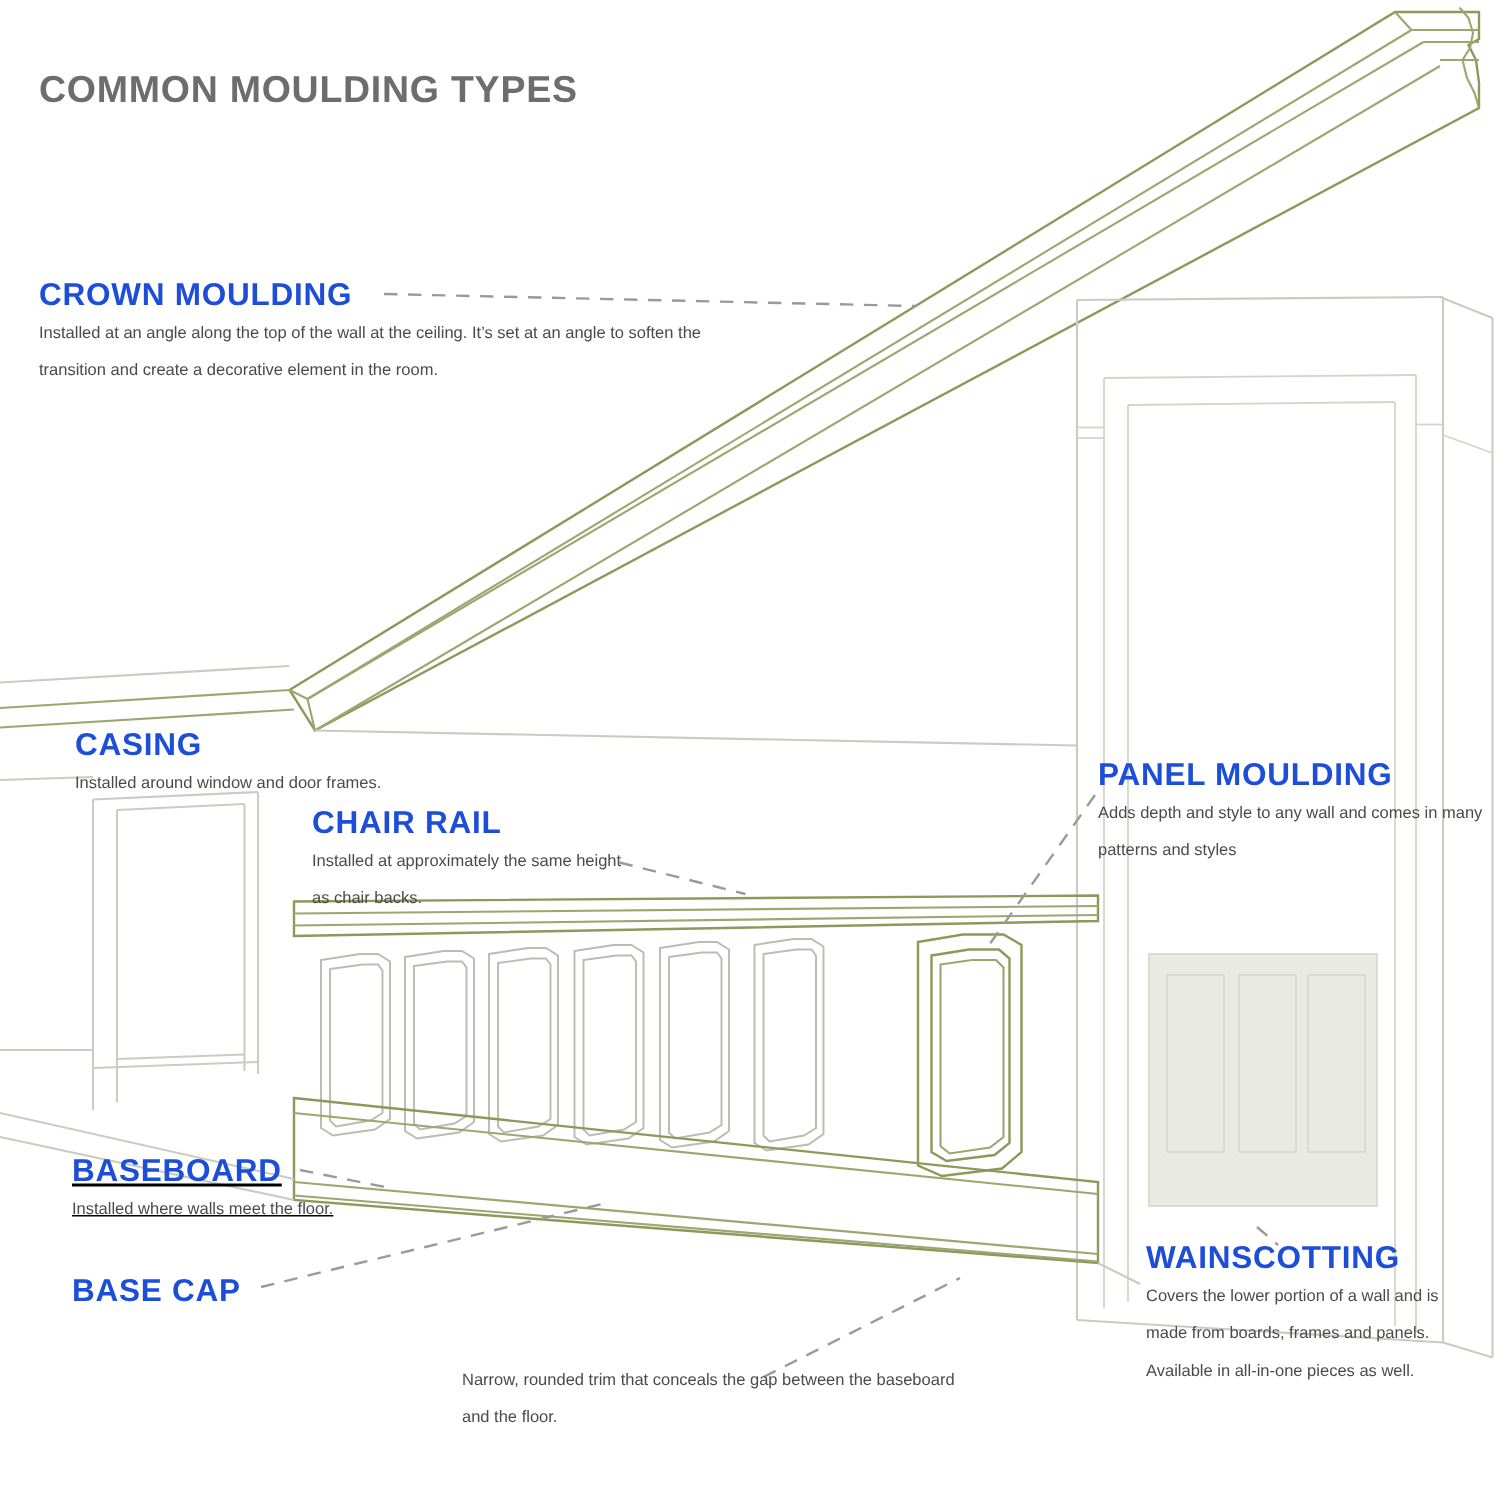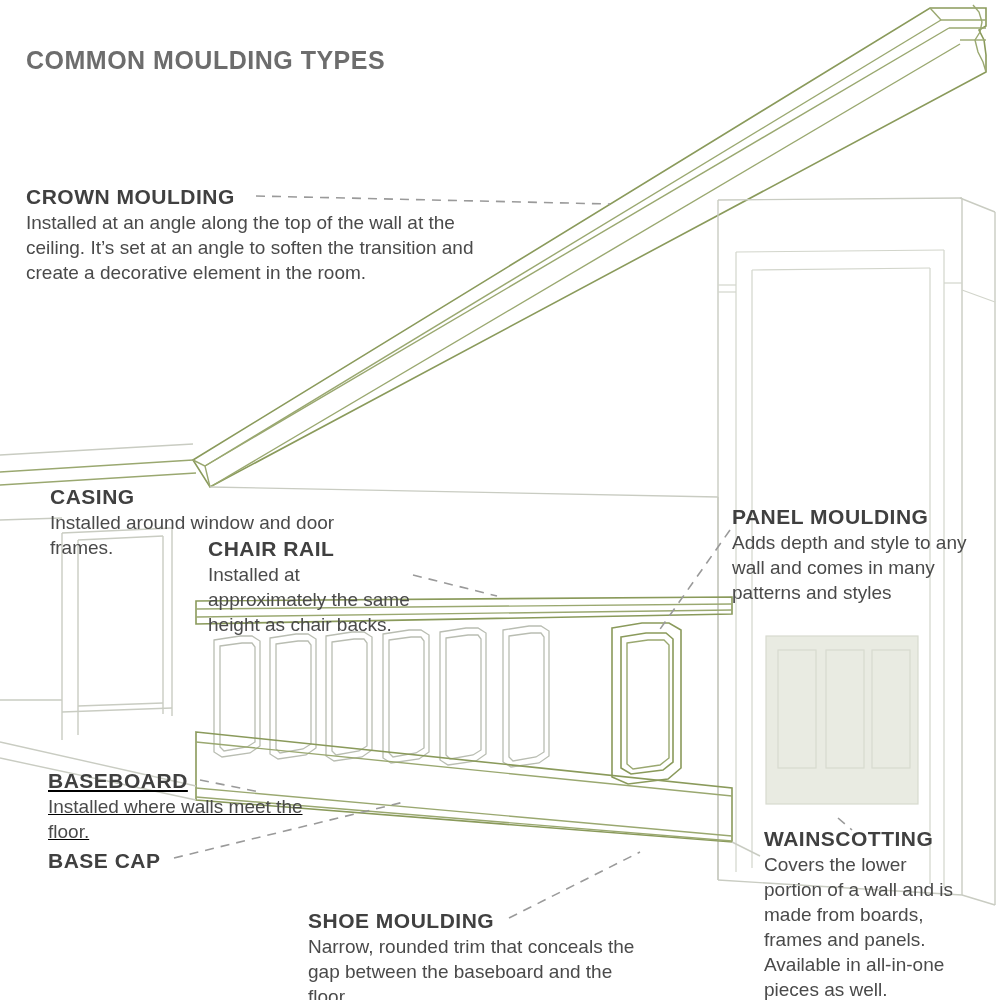--- a/index.html
+++ b/index.html
@@ -23,28 +23,28 @@
     top: 0;
     width: 1000px;
     height: 1000px;
   }
   .label-block {
     position: absolute;
   }
   .label-title {
     font-weight: bold;
     letter-spacing: 0.5px;
-    color: #404040;
+    color: #1d4ed8;
     font-size: 21px;
     line-height: 26px;
     white-space: nowrap;
   }
   .label-body {
     color: #4a4a4a;
-    font-size: 19px;
+    font-size: 11px;
     line-height: 25px;
   }
   .page-title {
     position: absolute;
     left: 26px;
     top: 46px;
     font-size: 25px;
     font-weight: bold;
     color: #6d6d6d;
     letter-spacing: 0.5px;
@@ -210,21 +210,20 @@
   <div class="label-block" style="left:48px; top:768px; width:300px;text-decoration:underline;">
     <div class="label-title">BASEBOARD</div>
     <div class="label-body" style="width:290px;">Installed where walls meet the floor.</div>
   </div>
 
   <div class="label-block" style="left:48px; top:848px; width:270px;">
     <div class="label-title">BASE CAP</div>
   </div>
 
   <div class="label-block" style="left:308px; top:908px; width:340px;">
-    <div class="label-title">SHOE MOULDING</div>
     <div class="label-body" style="width:330px;">Narrow, rounded trim that conceals the gap between the baseboard and the floor.</div>
   </div>
 
   <div class="label-block" style="left:764px; top:826px; width:220px;">
     <div class="label-title">WAINSCOTTING</div>
     <div class="label-body" style="width:205px;">Covers the lower portion of a wall and is made from boards, frames and panels. Available in all-in-one pieces as well.</div>
   </div>
 
 </div>
 

